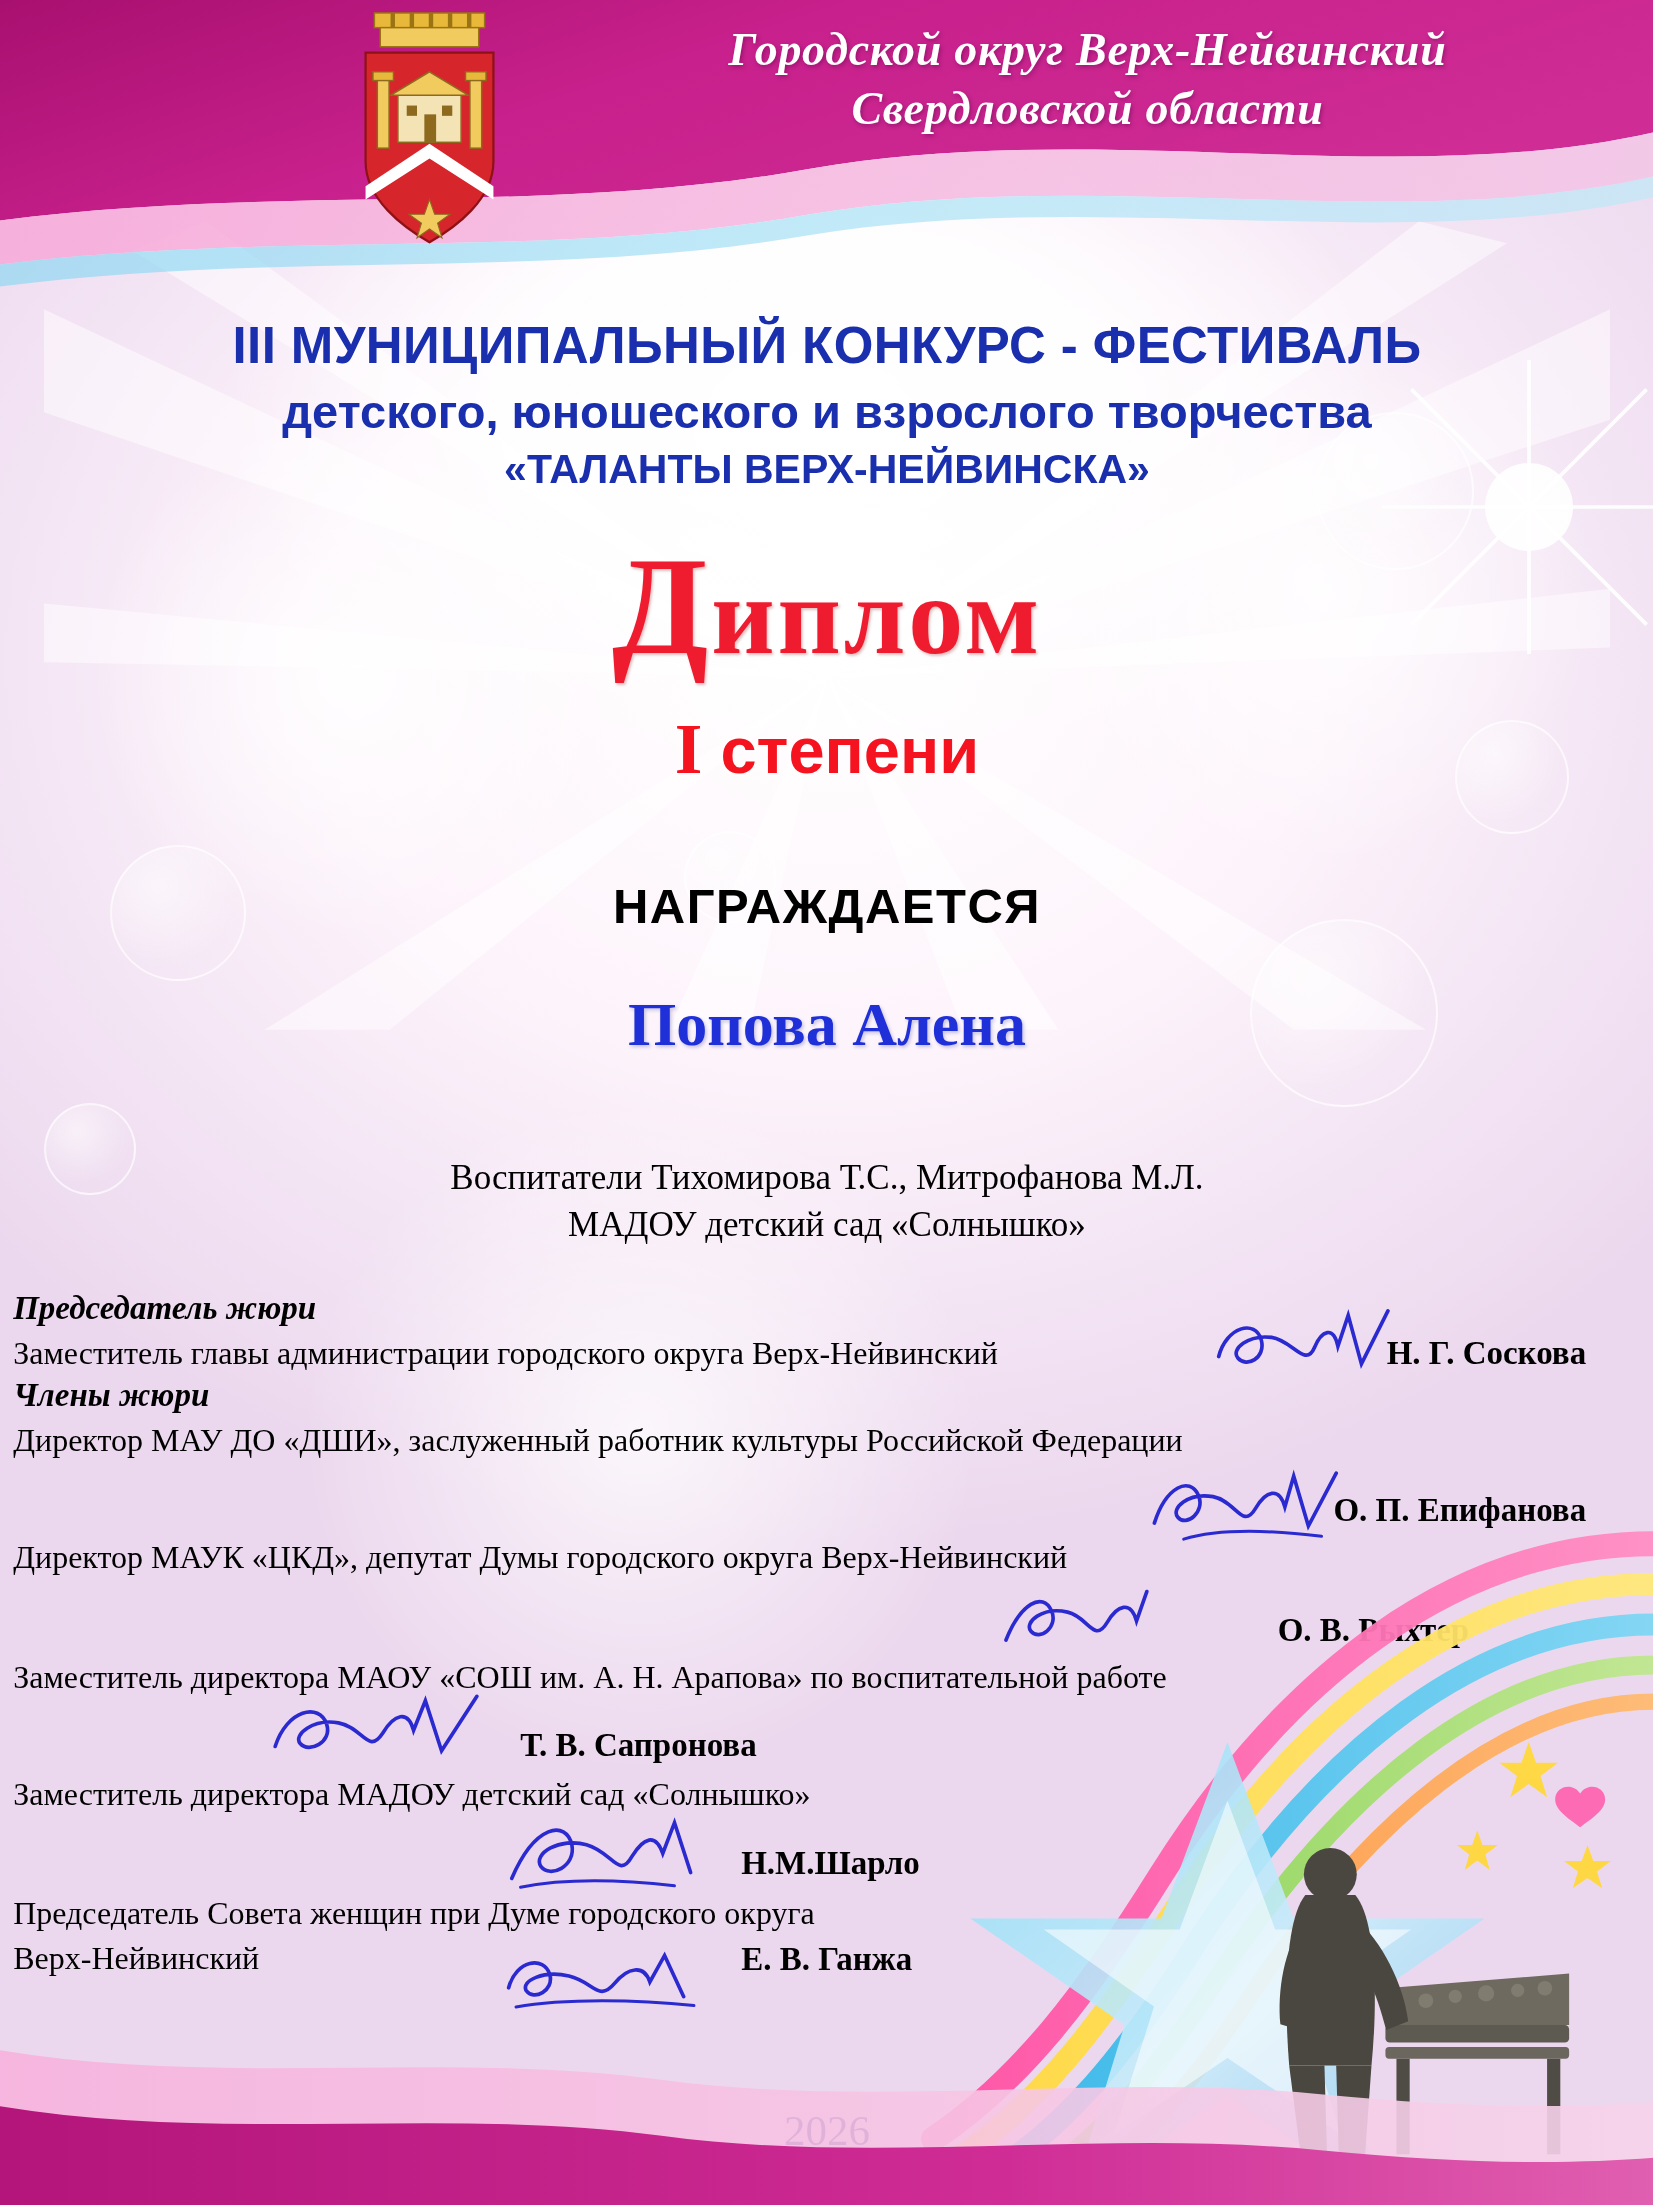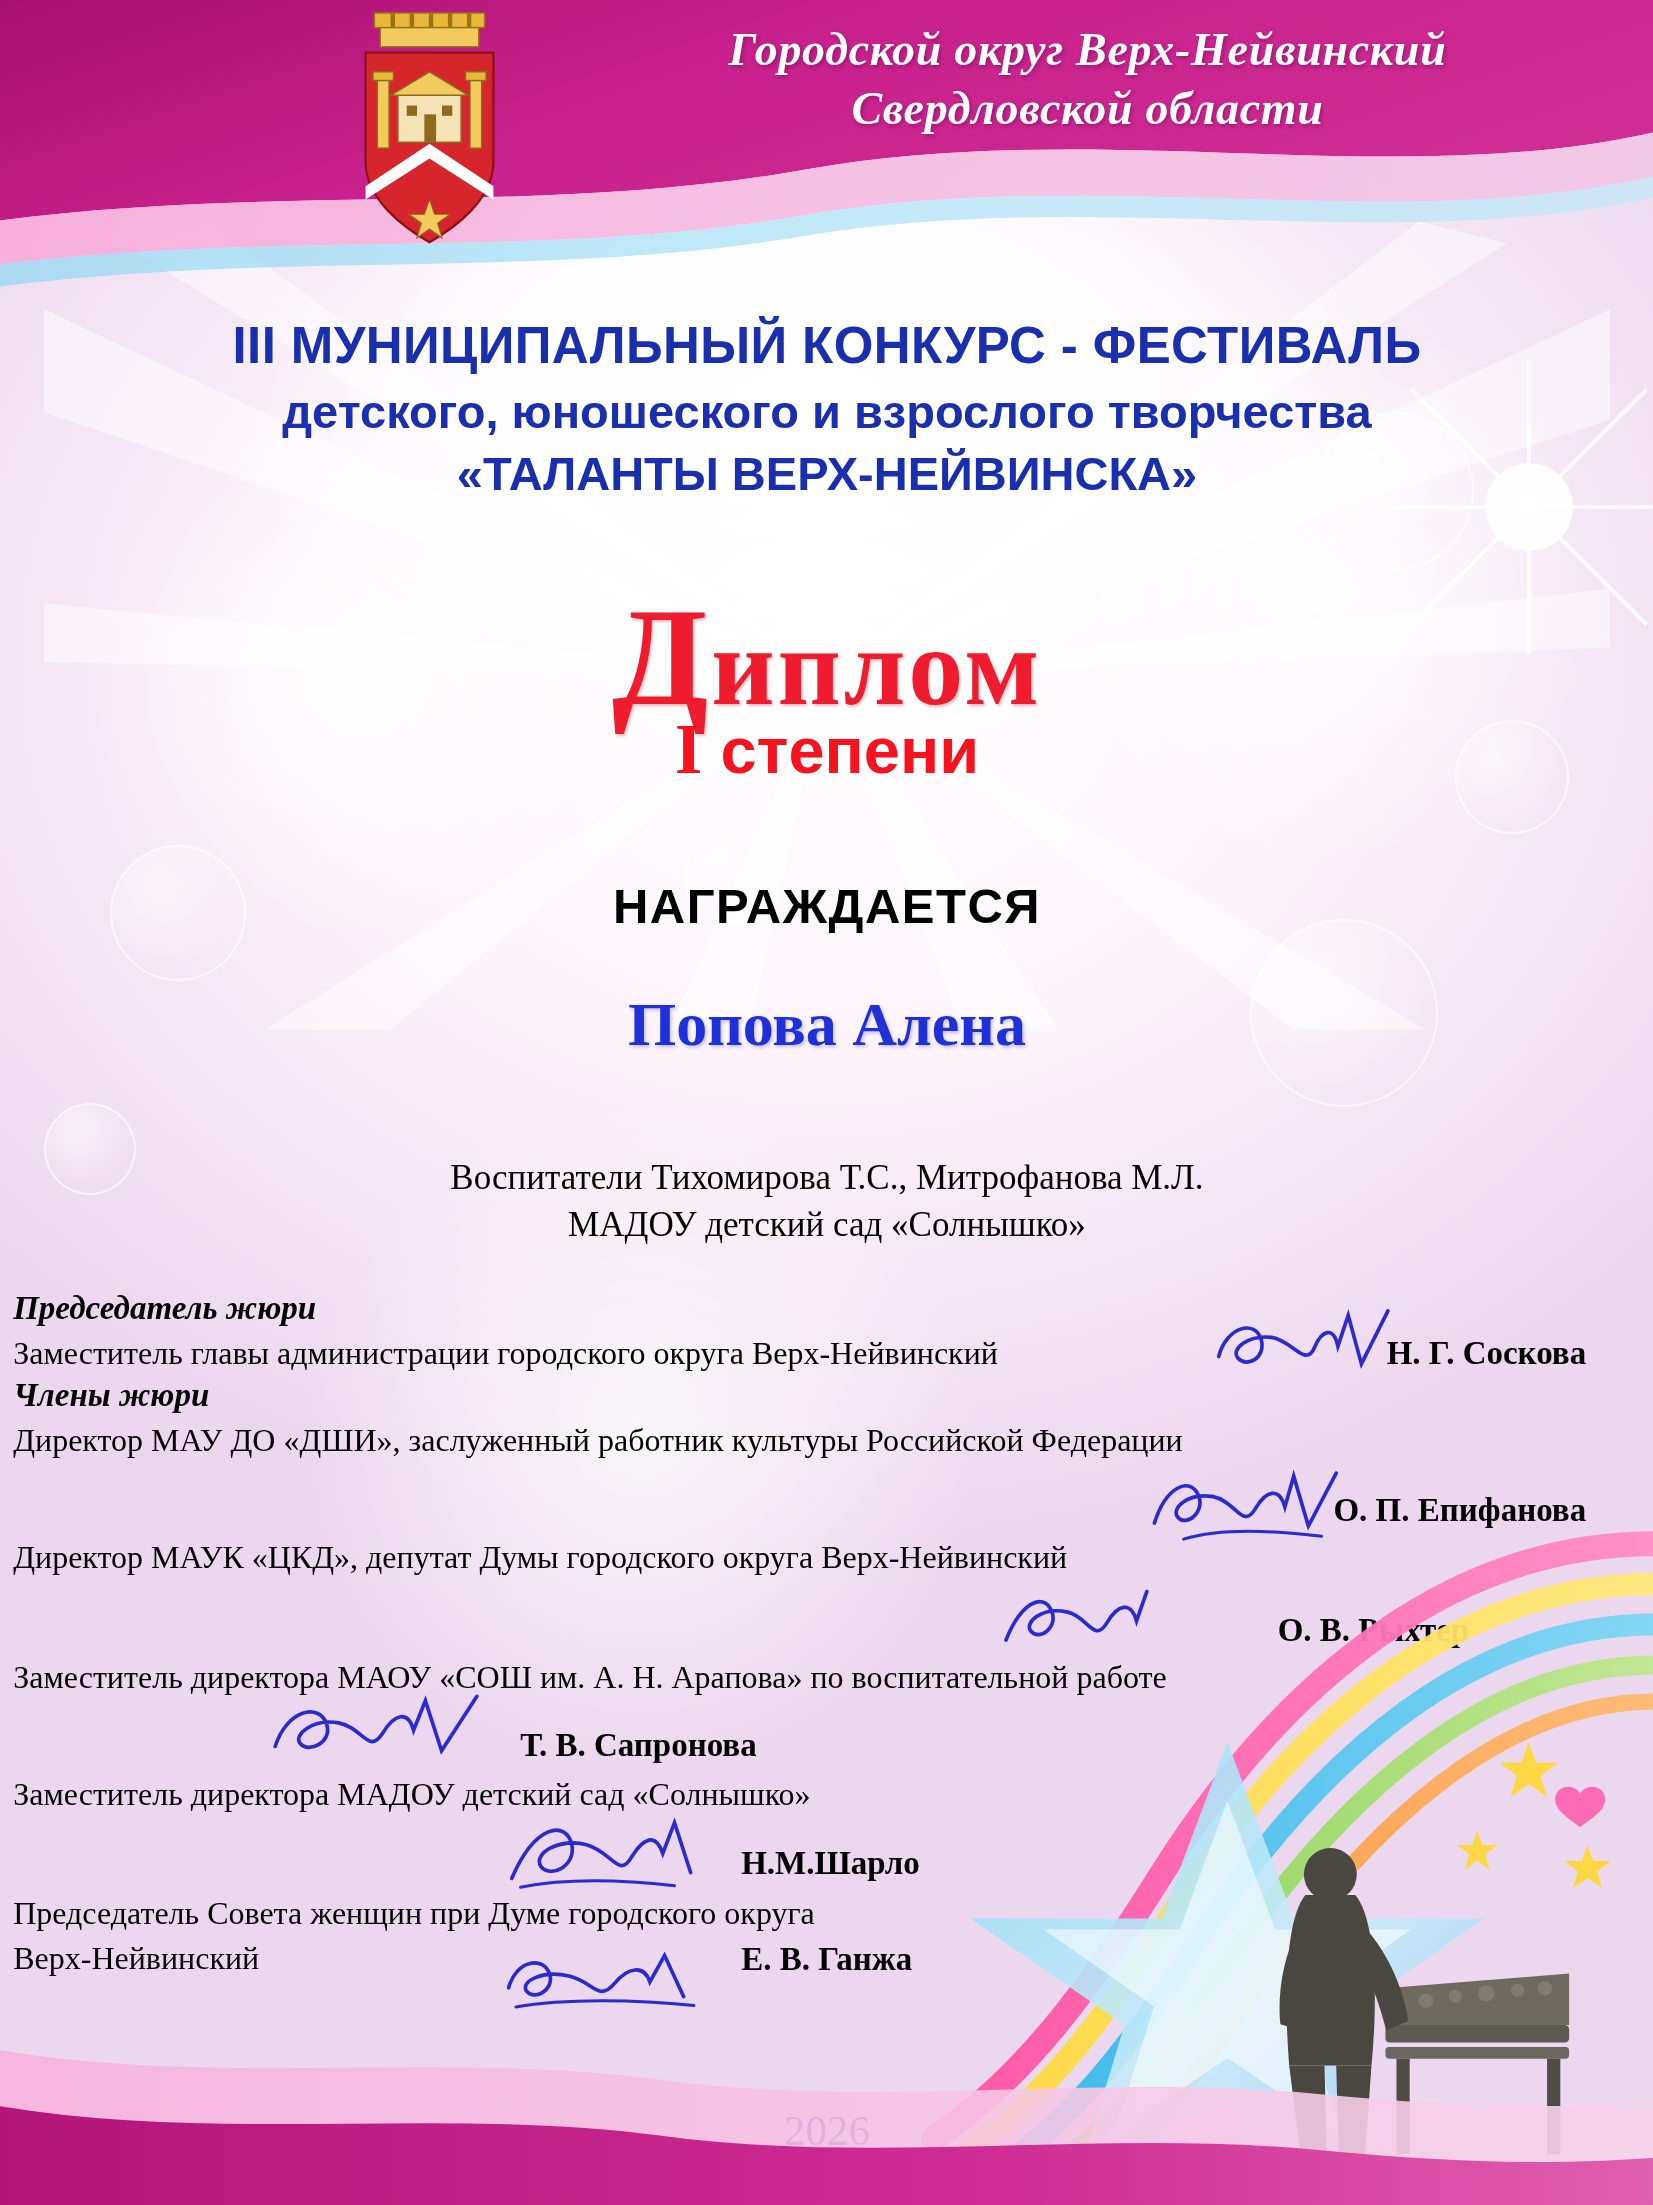--- a/index.html
+++ b/index.html
@@ -112,30 +112,30 @@
     font-family: "Liberation Sans", sans-serif;
     font-weight: bold;
     font-size: 47px;
     color: #1a2fae;
     margin-top: 8.8px;
     text-shadow: 0.7px 0.7px 1.5px rgba(255,255,255,0.9);
   }
   .t-line3 {
     font-family: "Liberation Sans", sans-serif;
     font-weight: bold;
-    font-size: 47px;
+    font-size: 41px;
     color: #1a2fae;
     margin-top: 7.4px;
     text-shadow: 0.7px 0.7px 1.5px rgba(255,255,255,0.9);
   }
 
   .diplom-word {
     position: absolute;
     left: 92px;
-    top: 576px;
+    top: 525px;
     width: 1470px;
     text-align: center;
     font-family: "Liberation Serif", serif;
     font-weight: bold;
     font-size: 110px;
     color: #ef1b2e;
     letter-spacing: 2.9px;
     text-shadow: 1.5px 2.2px 2.9px rgba(120,0,0,0.25);
   }
   .diplom-word .cap { font-size: 140px; }

